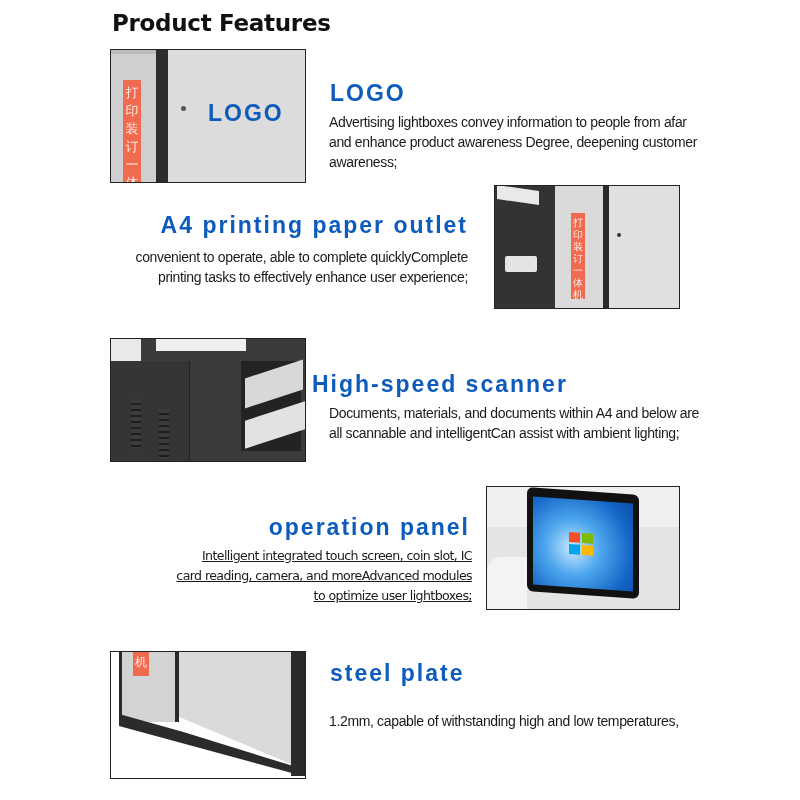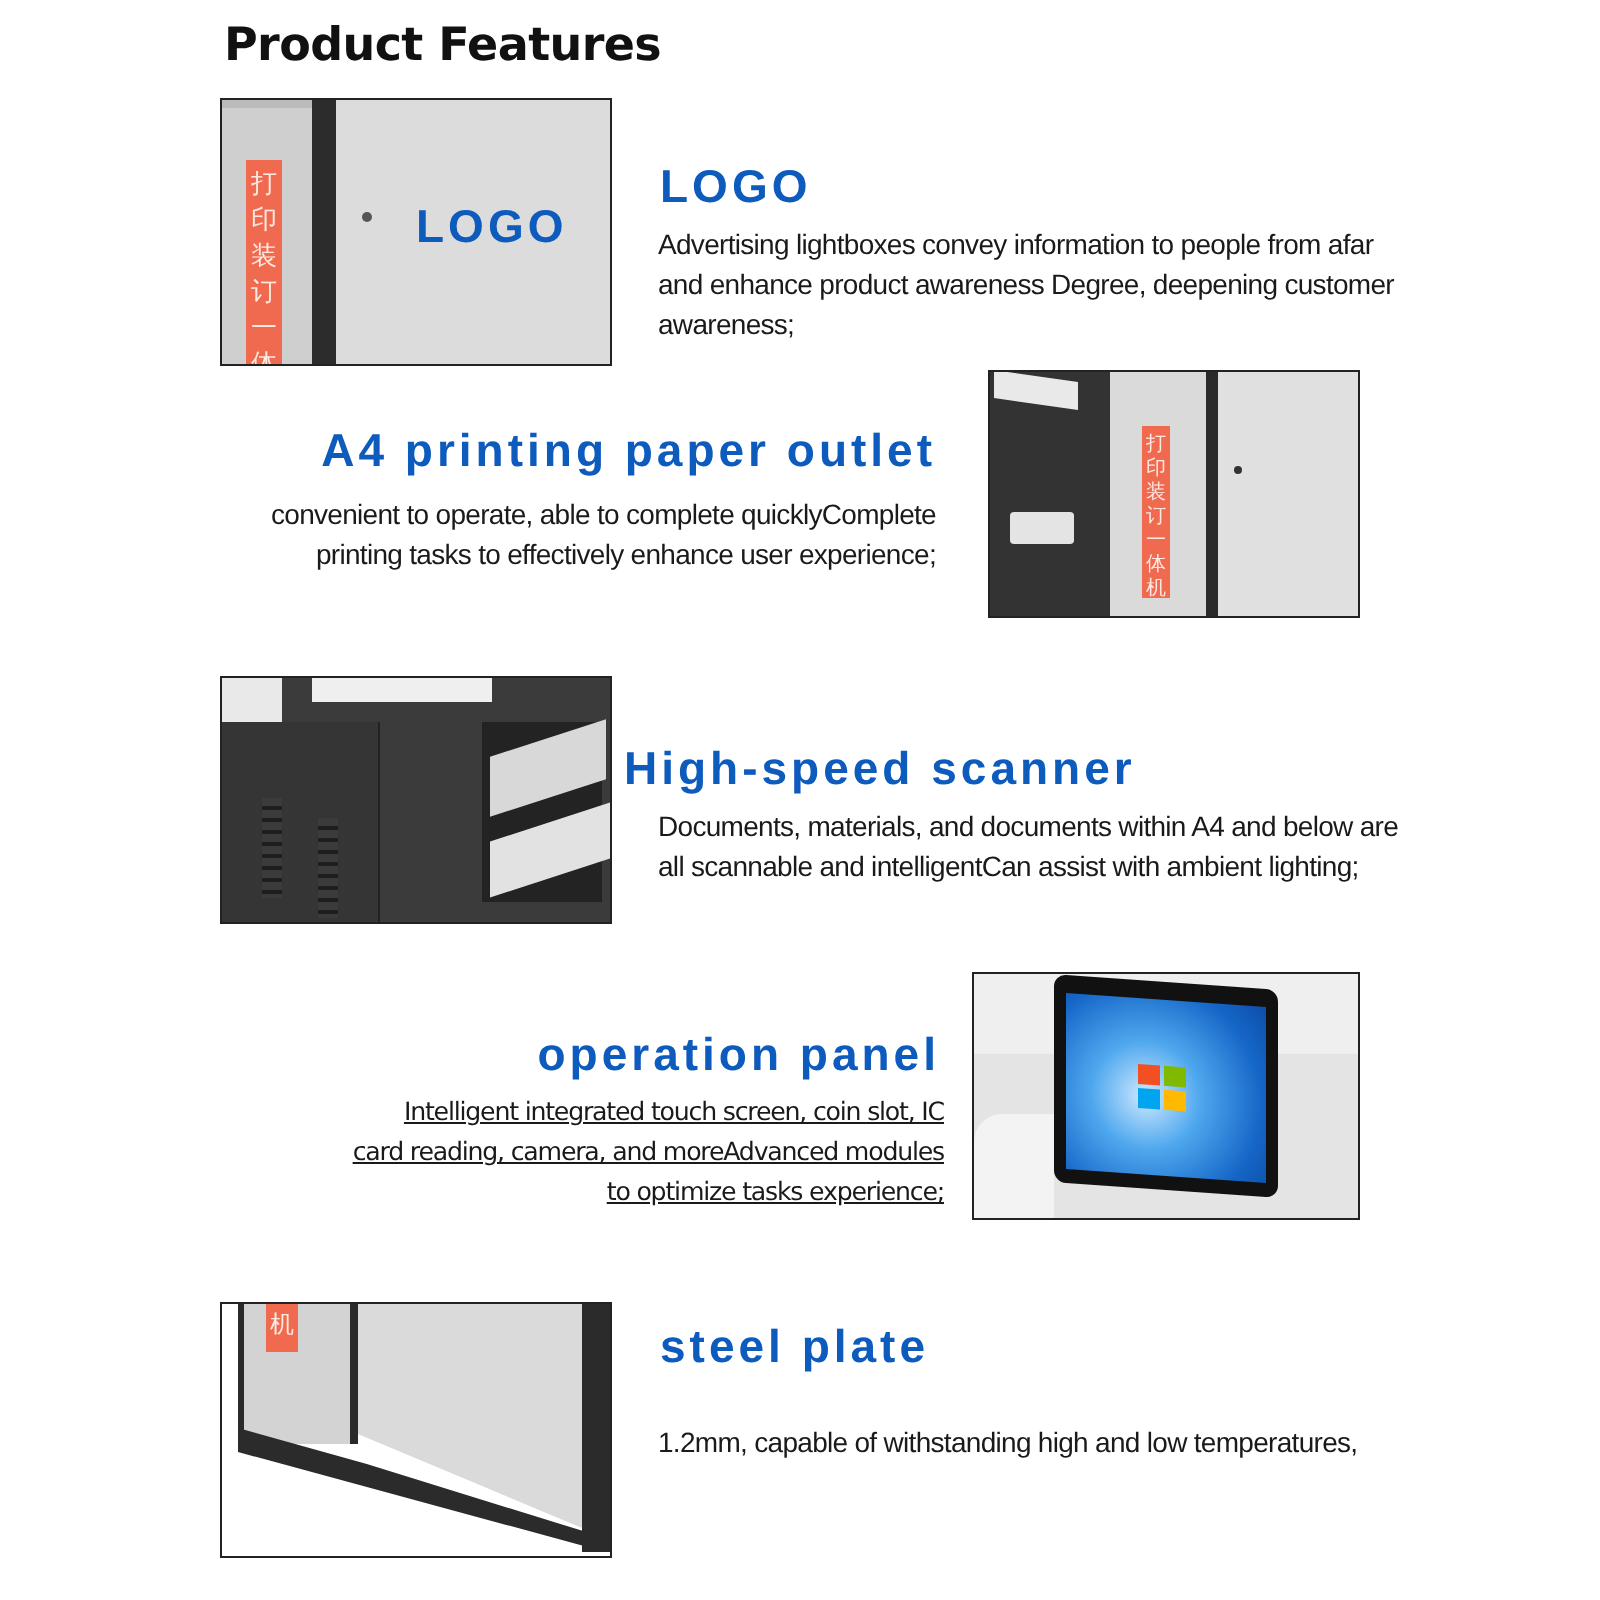--- a/index.html
+++ b/index.html
@@ -55,21 +55,21 @@
   <div class="abs" style="left:134px;top:30px;width:58px;height:30px;background:#d8d8d8;transform:skewY(-18deg);"></div>
   <div class="abs" style="left:134px;top:72px;width:60px;height:28px;background:#e2e2e2;transform:skewY(-18deg);"></div>
 </div>
 <div class="abs feat-title" style="left:312px;top:372px;">High-speed scanner</div>
 <div class="abs feat-desc" style="left:329px;top:403px;width:380px;">Documents, materials, and documents within A4 and below are all scannable and intelligentCan assist with ambient lighting;</div>
 
 <div class="abs feat-title right" style="left:160px;top:515px;width:310px;">operation panel</div>
 <div class="abs feat-desc right" style="left:120px;top:546px;width:352px;font-family:'DejaVu Sans',sans-serif;font-size:12.6px;letter-spacing:-0.6px;text-decoration:underline;">
   <div>Intelligent integrated touch screen, coin slot, IC</div>
   <div>card reading, camera, and moreAdvanced modules</div>
-  <div>to optimize tasks experience;</div>
+  <div>to optimize user lightboxes;</div>
 </div>
 <div class="ph" style="left:486px;top:486px;width:194px;height:124px;background:#efefef;">
   <div class="abs" style="left:0;top:40px;width:194px;height:84px;background:#e4e4e4;"></div>
   <div class="abs" style="left:0;top:70px;width:40px;height:54px;background:#f3f3f3;border-radius:14px 0 0 0;"></div>
   <div class="abs" style="left:40px;top:4px;width:112px;height:104px;background:#111;border-radius:6px;transform:skewY(4deg);">
     <div class="abs" style="left:6px;top:9px;width:100px;height:88px;background:radial-gradient(circle at 40% 55%, #cfe9ff 0%, #4fa8ee 35%, #1566c7 75%, #0d4ea8 100%);"></div>
     <div class="abs" style="left:42px;top:42px;width:26px;height:24px;">
       <div class="abs" style="left:0;top:0;width:11px;height:10px;background:#f25022;"></div>
       <div class="abs" style="left:13px;top:0;width:11px;height:10px;background:#7fba00;"></div>
       <div class="abs" style="left:0;top:12px;width:11px;height:10px;background:#00a4ef;"></div>

